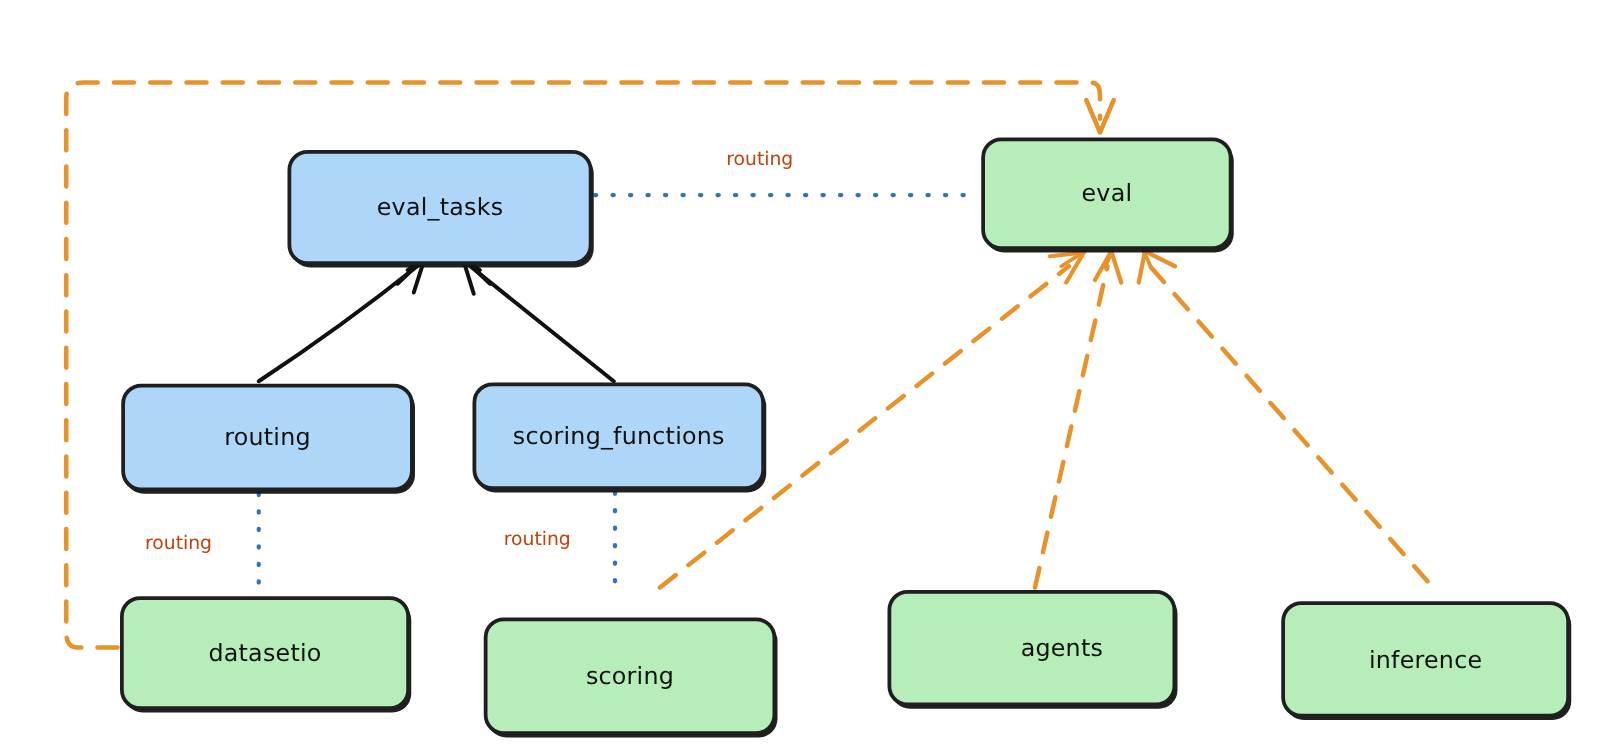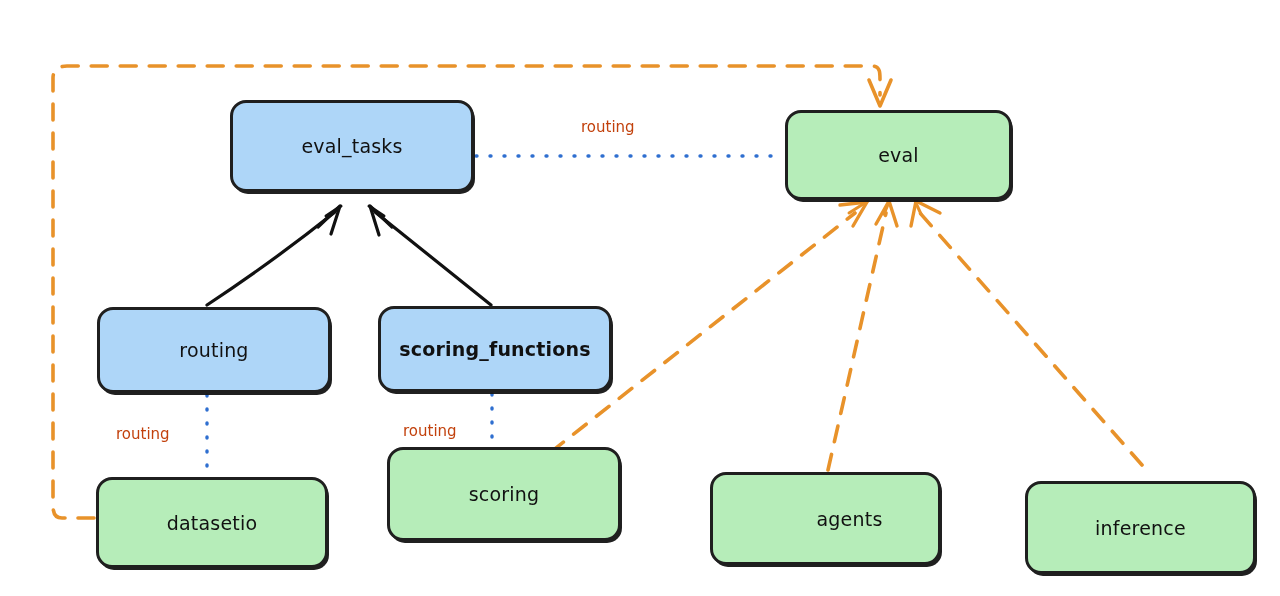--- a/index.html
+++ b/index.html
@@ -106,36 +106,36 @@
     </g>
 
     <g>
       <path d="M 1142 465 L 920 213" fill="none" stroke="#e8922a" stroke-width="3.6" stroke-linecap="round" stroke-dasharray="16 13"></path>
       <path d="M 911 226 L 916 201 L 940 213" fill="none" stroke="#e8922a" stroke-width="3.4" stroke-linecap="round" stroke-linejoin="round"></path>
       <path d="M 921 214 L 915 201" fill="none" stroke="#e8922a" stroke-width="3" stroke-linecap="round"></path>
     </g>
   </svg>
 
   <div id="nodes-layer">
-      <div class="node api" style="left: 230px; top: 100px; width: 244px; height: 92px;">
+      <div class="node api" style="left: 230px; top: 120px; width: 244px; height: 92px;">
         <span>eval_tasks</span>
       </div>
-      <div class="node provider" style="left: 785px; top: 110px; width: 227px; height: 90px;">
+      <div class="node provider" style="left: 785px; top: 110px; width: 201px; height: 90px;">
         <span>eval</span>
       </div>
       <div class="node api" style="left: 97px; top: 307px; width: 234px; height: 86px;">
         <span>routing</span>
       </div>
-      <div class="node api" style="left: 378px; top: 306px; width: 234px; height: 86px; font-weight: bold;">
+      <div class="node api" style="left: 378px; top: 306px; width: 234px; height: 86px;">
         <span>scoring_functions</span>
       </div>
       <div class="node provider" style="left: 96px; top: 477px; width: 232px; height: 91px;">
         <span>datasetio</span>
       </div>
-      <div class="node provider" style="left: 387px; top: 447px; width: 234px; height: 94px;">
+      <div class="node provider" style="left: 387px; top: 494px; width: 234px; height: 94px;">
         <span>scoring</span>
       </div>
       <div class="node provider" style="left: 710px; top: 472px; width: 231px; height: 93px; padding-left: 48px;">
         <span>agents</span>
       </div>
       <div class="node provider" style="left: 1025px; top: 481px; width: 231px; height: 93px;">
         <span>inference</span>
       </div>
     </div>
   <div id="labels-layer">

